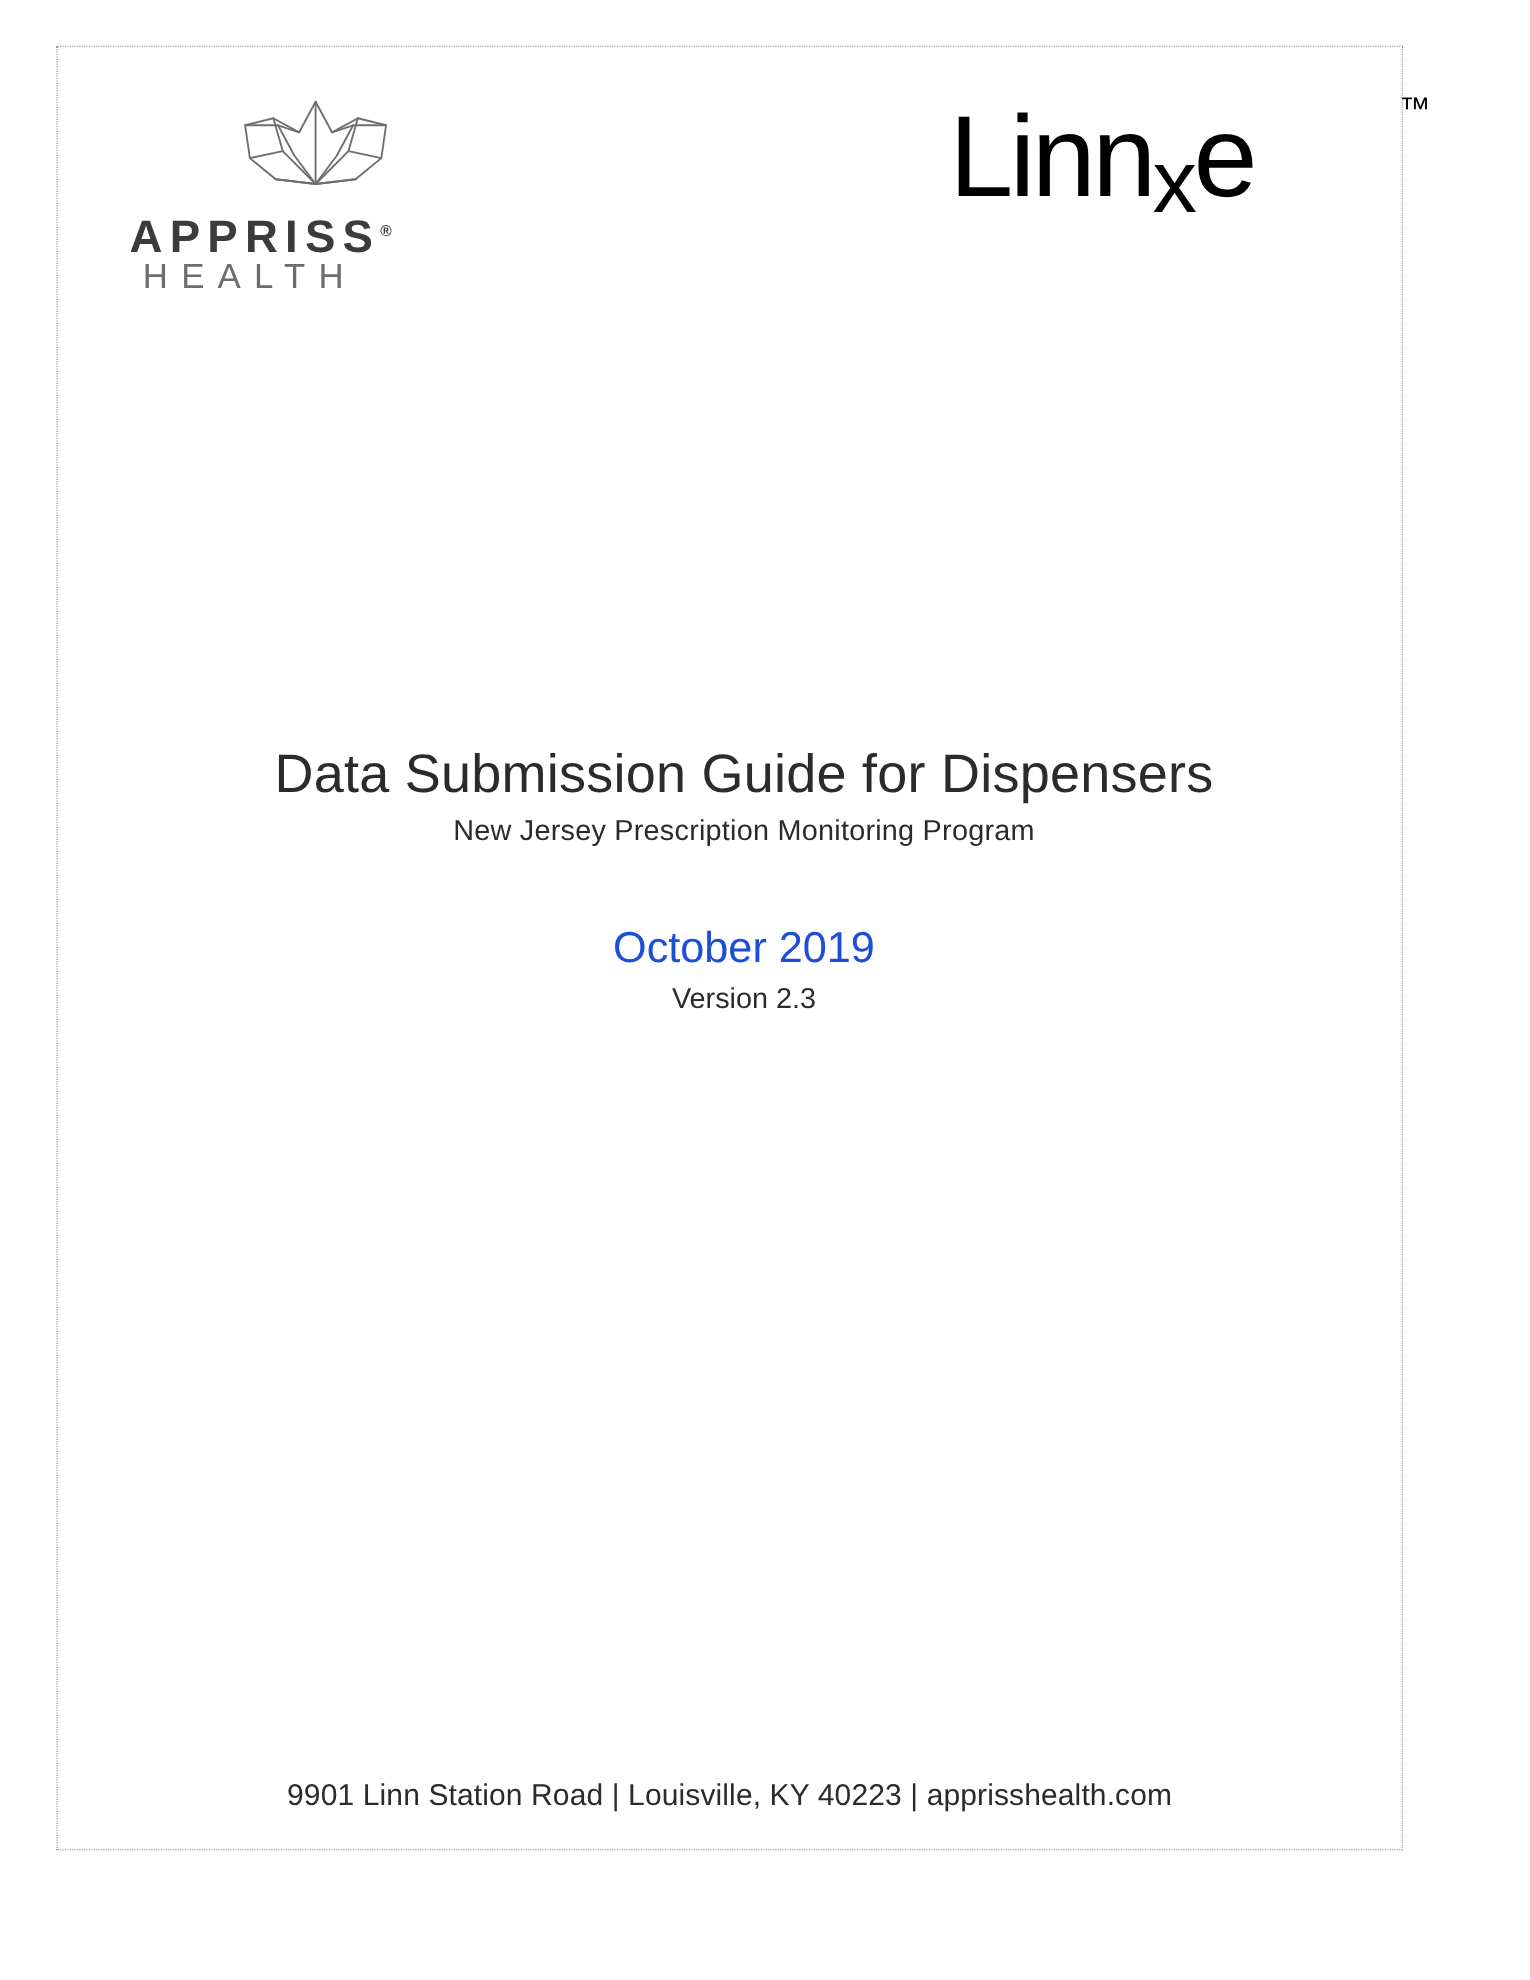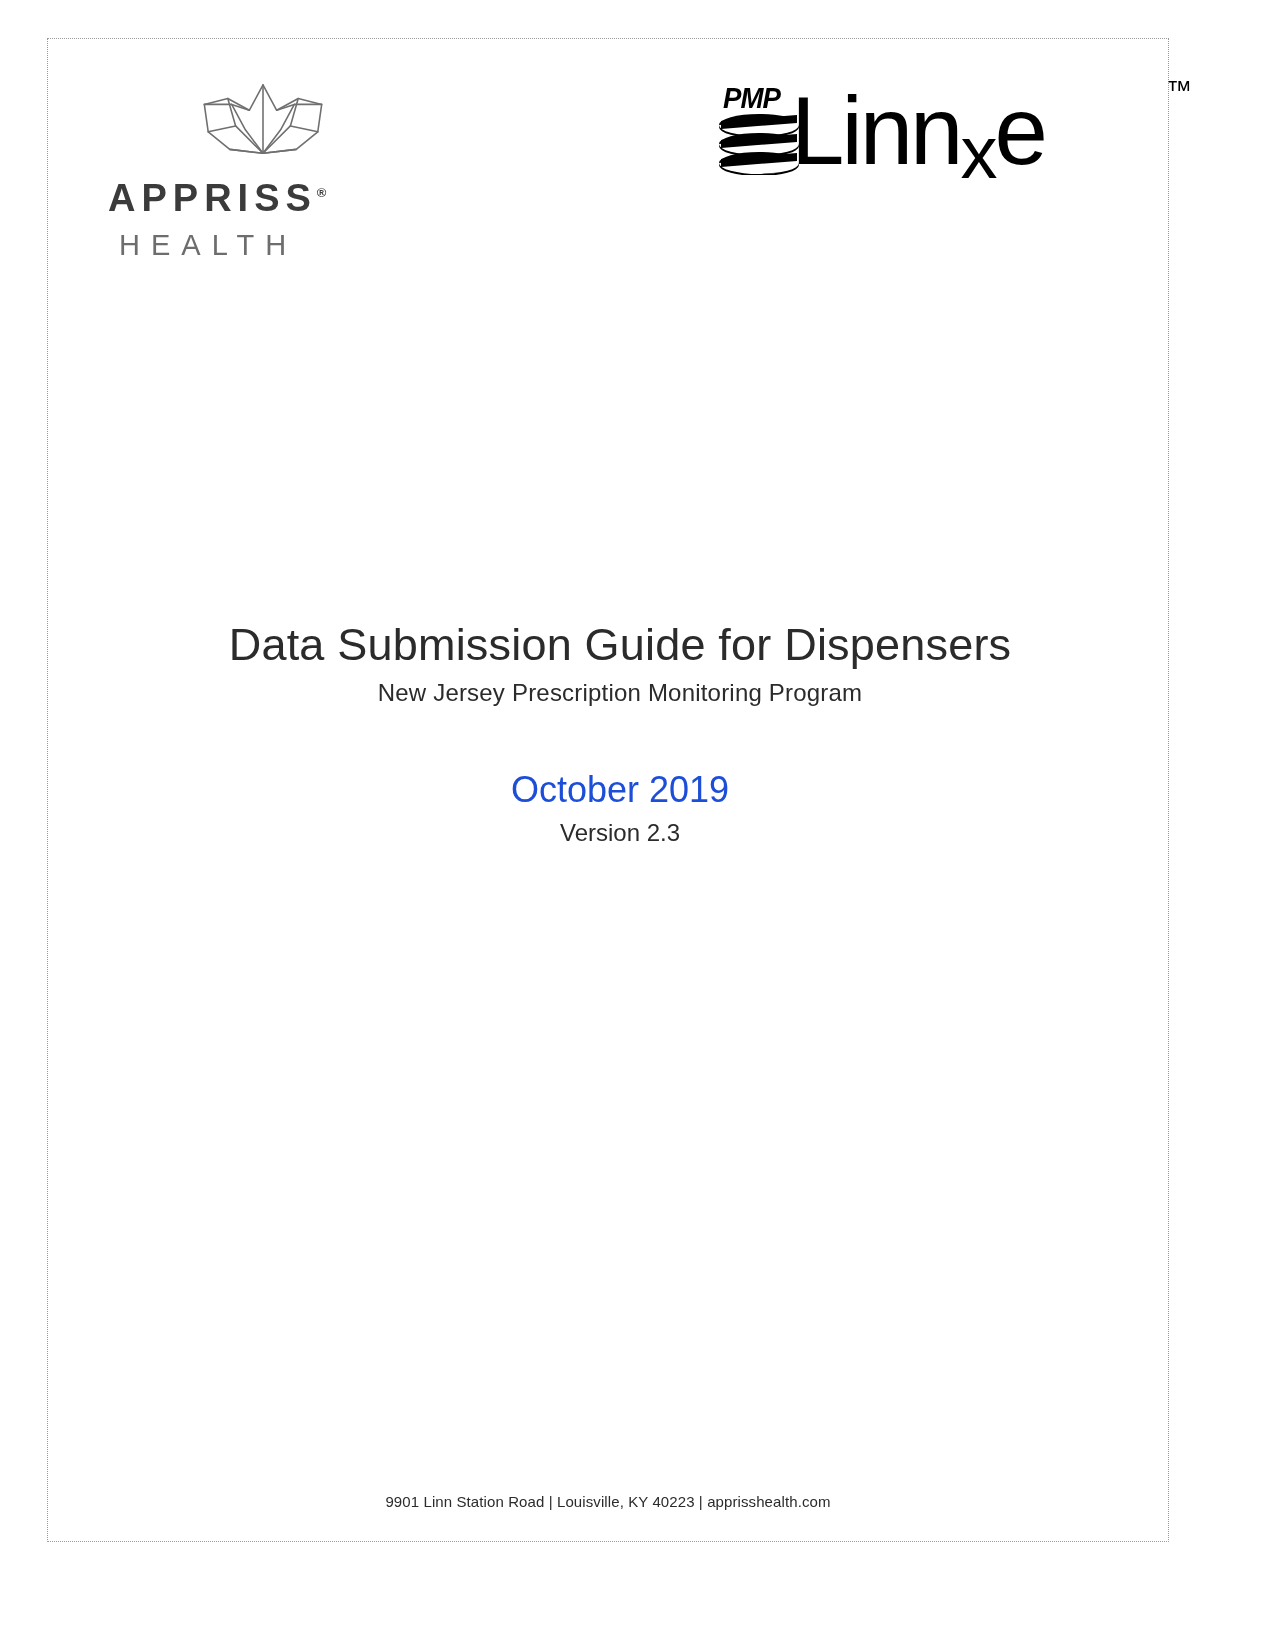--- a/index.html
+++ b/index.html
@@ -65,21 +65,20 @@
     letter-spacing: 0;
     font-weight: bold;
   }
   .health-word {
     font-family: "Liberation Sans", sans-serif;
     font-weight: normal;
     font-size: 29px;
     letter-spacing: 11px;
     color: #6d6d6d;
     line-height: 1;
-    margin-top: 14px;
     padding-left: 11px;
   }
 
   
   .pmp-logo {
     position: absolute;
     left: 655px;
     top: 42px;
     width: 440px;
     height: 110px;
@@ -186,21 +185,21 @@
   
   .footer {
     position: absolute;
     left: 0;
     bottom: 30px;
     width: 100%;
     text-align: center;
   }
   .footer-text {
     font-family: "Liberation Sans", sans-serif;
-    font-size: 15px;
+    font-size: 25px;
     color: #2b2b2b;
     letter-spacing: 0.1px;
     margin-top: 45px;
   }
 </style>
 </head>
 <body>
 
 <div class="page">
 
@@ -222,38 +221,20 @@
           <path d="M56 74 L90 78 L124 74"></path>
         </g>
       </svg>
       <div>
         <span class="appriss-word"><span>APPRISS</span><span class="appriss-reg">®</span></span>
       </div>
       <div class="health-word">HEALTH</div>
     </div>
 
     <div class="pmp-logo">
-      <div class="pmp-mark">
-        <div class="pmp-text">PMP</div>
-        <svg class="pmp-bars" viewBox="0 0 84 62" xmlns="http://www.w3.org/2000/svg">
-          <ellipse cx="42" cy="12" rx="40" ry="11" fill="#000"></ellipse>
-          <path d="M2 12 L82 6 L82 20 L2 26 Z" fill="#fff"></path>
-          <ellipse cx="42" cy="31" rx="40" ry="11" fill="#000"></ellipse>
-          <path d="M2 31 L82 25 L82 39 L2 45 Z" fill="#fff"></path>
-          <ellipse cx="42" cy="50" rx="40" ry="11" fill="#000"></ellipse>
-          <path d="M2 50 L82 44 L82 58 L2 64 Z" fill="#fff"></path>
-          <ellipse cx="42" cy="12" rx="40" ry="11" fill="none" stroke="#000" stroke-width="0"></ellipse>
-          <path d="M2 12 A40 11 0 0 0 82 12 L82 14 A40 11 0 0 1 2 14 Z" fill="#000"></path>
-          <path d="M2 31 A40 11 0 0 0 82 31 L82 33 A40 11 0 0 1 2 33 Z" fill="#000"></path>
-          <path d="M2 50 A40 11 0 0 0 82 50 L82 52 A40 11 0 0 1 2 52 Z" fill="#000"></path>
-          <path d="M4 8 L80 2 L80 10 L4 16 Z" fill="#000"></path>
-          <path d="M4 27 L80 21 L80 29 L4 35 Z" fill="#000"></path>
-          <path d="M4 46 L80 40 L80 48 L4 54 Z" fill="#000"></path>
-        </svg>
-      </div>
       <div class="awarxe-word"><span>Linn</span><span class="awarxe-x">x</span><span>e</span><span class="tm-mark">™</span></div>
     </div>
 
   </div>
 
   <div class="title-block">
     <h1 class="doc-title">Data Submission Guide for Dispensers</h1>
     <h2 class="doc-subtitle">New Jersey Prescription Monitoring Program</h2>
     <div class="doc-date">October 2019</div>
     <div class="doc-version">Version 2.3</div>

